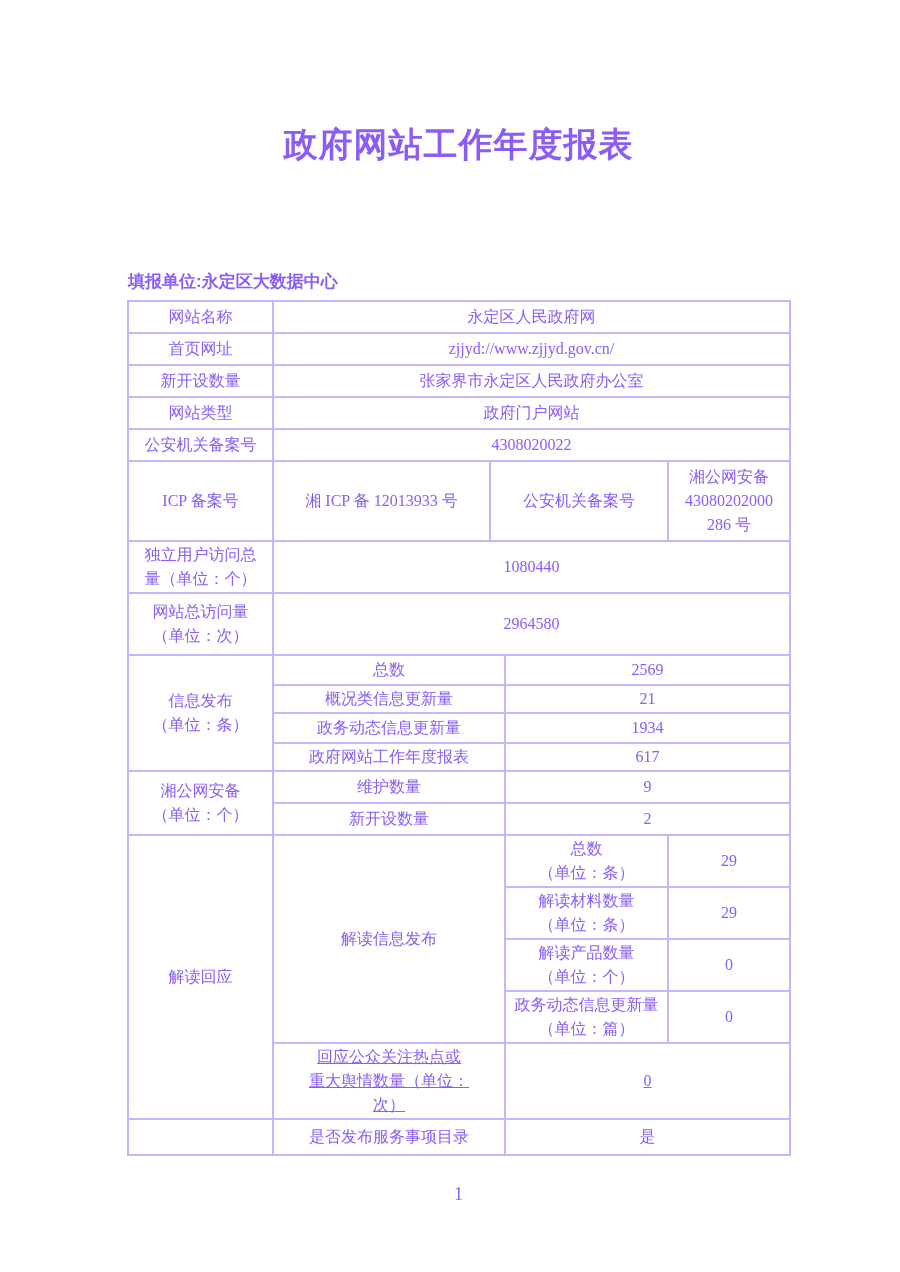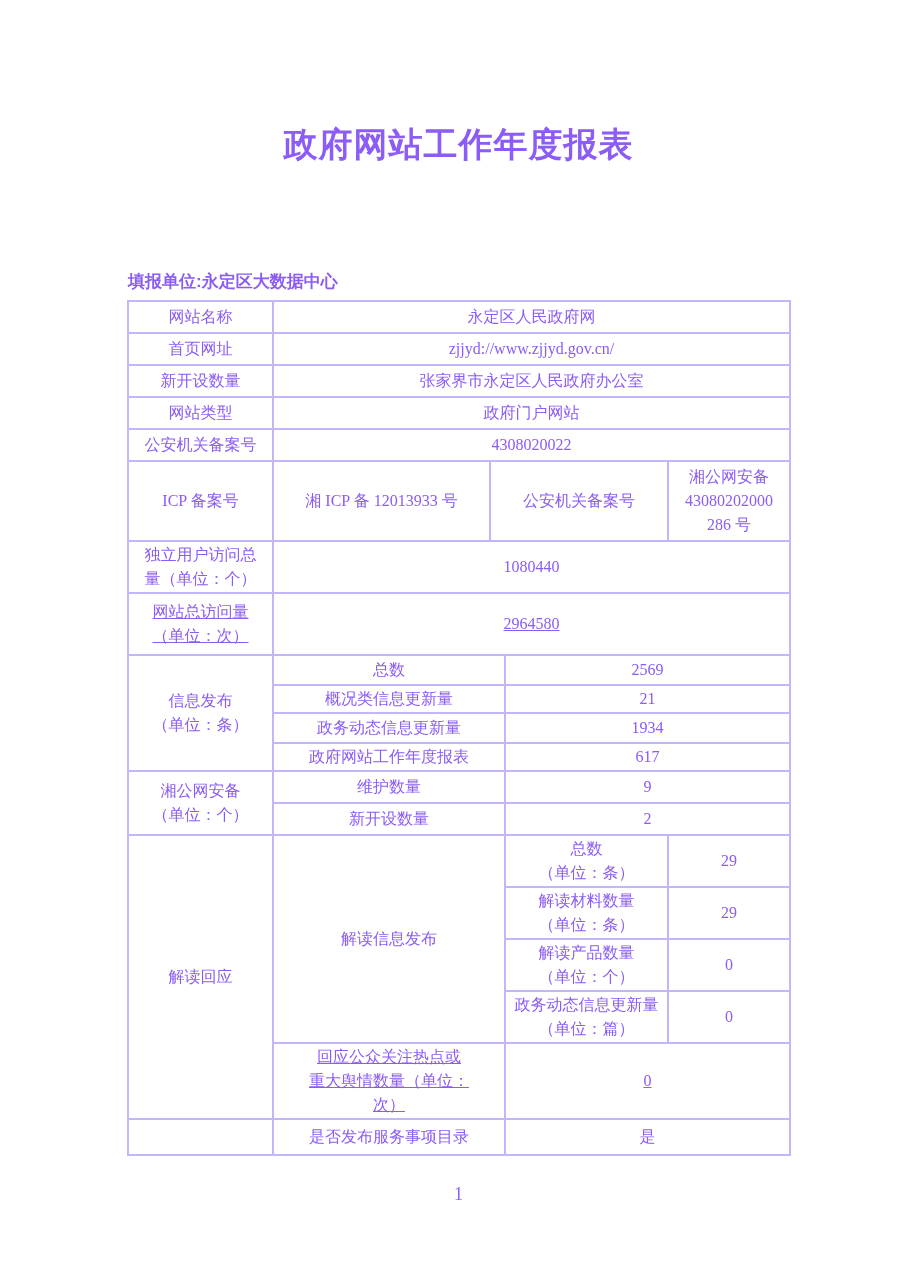--- a/index.html
+++ b/index.html
@@ -61,21 +61,21 @@
     white-space: pre-line;
     overflow: hidden;
     box-sizing: border-box;
   }
   tr.h29 { height: 17px; }
   tr.h30 { height: 30px; }
   tr.h32 { height: 32px; }
   tr.h36 { height: 36px; }
   tr.h51 { height: 51px; }
   tr.h52 { height: 52px; }
-  tr.h62 { height: 62px; text-decoration: underline; }
+  tr.h62 { height: 62px; }
   tr.h76 { height: 76px; text-decoration: underline; }
   tr.h80 { height: 80px; }
   .page-number {
     position: absolute;
     top: 1184px;
     left: 128px;
     width: 661px;
     text-align: center;
     font-size: 18px;
   }

